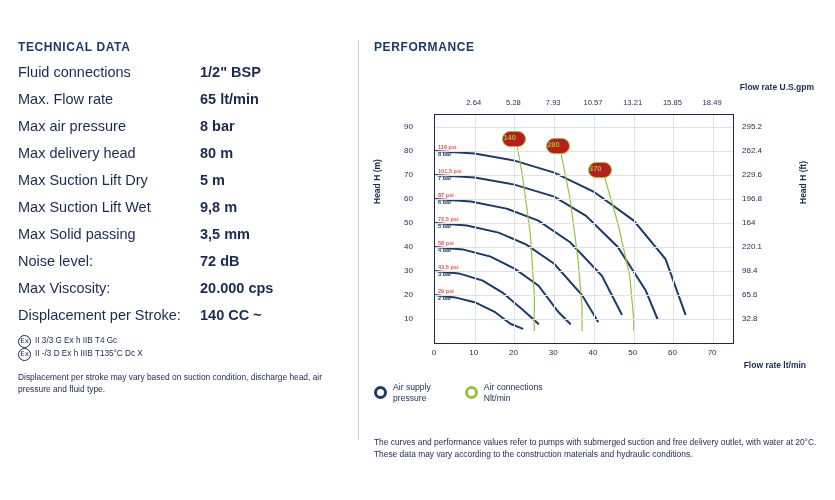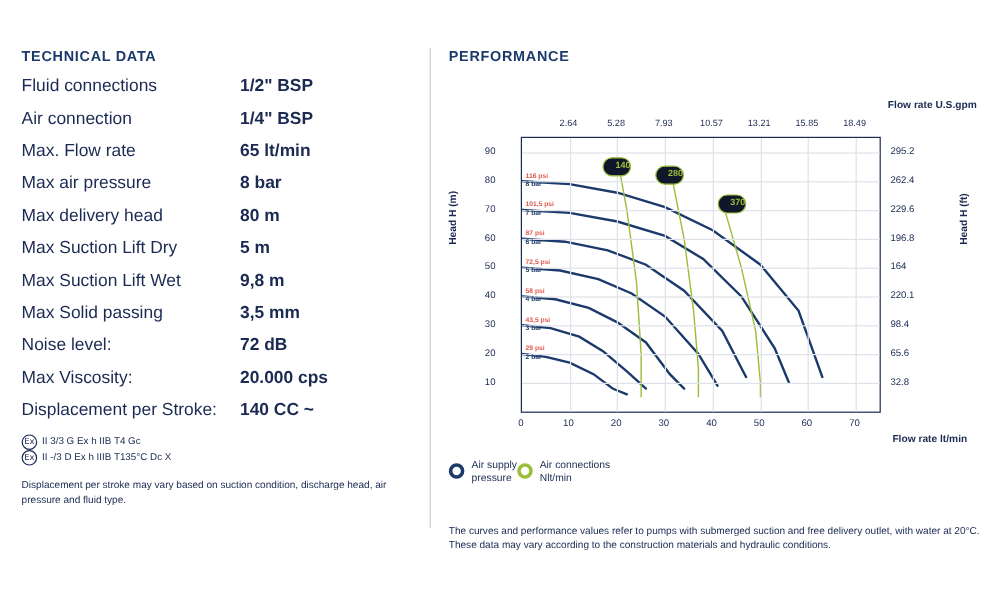--- a/index.html
+++ b/index.html
@@ -79,26 +79,26 @@
   }
 
   .press-label{
     position:absolute;font-size:5.6px;line-height:1.25;white-space:nowrap;
   }
   .press-psi{color:#e2574c;font-weight:bold;}
   .press-bar{color:#1b3a6b;font-weight:bold;}
 
   .bubble{
     position:absolute;width:22px;height:14px;border-radius:8px;
-    border:1.2px solid #9cbf3b;color:#9cbf3b;background:#0f172a;
-    font-size:7.5px;font-weight:bold;line-height:12px;text-align:right;
-  }
-
-  
-  .legend{position:absolute;left:0;top:318px;width:450px;display:flex;font-size:8.6px;}
+    border:1.2px solid #9cbf3b;color:#9cbf3b;background:#b91c1c;
+    font-size:7.5px;font-weight:bold;line-height:12px;text-align:left;
+  }
+
+  
+  .legend{position:absolute;left:0;top:318px;width:450px;display:flex;gap:34px;font-size:8.6px;}
   .legend-item{display:flex;align-items:center;gap:6px;}
   .ring{display:inline-block;width:13px;height:13px;border-radius:50%;box-sizing:border-box;}
   .ring-blue{border:3px solid #1b3a6b;}
   .ring-green{border:3px solid #9cbf3b;}
   .legend-text{line-height:1.25;color:#1b2a52;}
 
   .right-note{
     position:absolute;left:0;top:372px;width:452px;font-size:8.4px;line-height:1.45;color:#1b2a52;
   }
 </style>
@@ -106,24 +106,20 @@
 <body>
 
 <div class="page">
 
   <div class="left">
     <div class="panel-title">TECHNICAL DATA</div>
     <div id="spec-list">
         <div class="spec-row">
           <div class="spec-label">Fluid connections</div>
           <div class="spec-value">1/2" BSP</div>
-        </div>
-        <div class="spec-row">
-          <div class="spec-label">Air connection</div>
-          <div class="spec-value">1/4" BSP</div>
         </div>
         <div class="spec-row">
           <div class="spec-label">Max. Flow rate</div>
           <div class="spec-value">65 lt/min</div>
         </div>
         <div class="spec-row">
           <div class="spec-label">Max air pressure</div>
           <div class="spec-value">8 bar</div>
         </div>
         <div class="spec-row">
@@ -244,21 +240,21 @@
           <div class="press-label" style="left: 64px; top: 104px;"><span class="press-psi">101,5 psi</span><br><span class="press-bar">7 bar</span></div>
           <div class="press-label" style="left: 64px; top: 128px;"><span class="press-psi">87 psi</span><br><span class="press-bar">6 bar</span></div>
           <div class="press-label" style="left: 64px; top: 152px;"><span class="press-psi">72,5 psi</span><br><span class="press-bar">5 bar</span></div>
           <div class="press-label" style="left: 64px; top: 176px;"><span class="press-psi">58 psi</span><br><span class="press-bar">4 bar</span></div>
           <div class="press-label" style="left: 64px; top: 200px;"><span class="press-psi">43,5 psi</span><br><span class="press-bar">3 bar</span></div>
           <div class="press-label" style="left: 64px; top: 224px;"><span class="press-psi">29 psi</span><br><span class="press-bar">2 bar</span></div>
         </div>
       <div id="bubbles">
           <div class="bubble" style="left: 128.467px; top: 67px;">140</div>
           <div class="bubble" style="left: 172.173px; top: 74.2px;">280</div>
-          <div class="bubble" style="left: 224px; top: 98.2px;">370</div>
+          <div class="bubble" style="left: 214px; top: 98.2px;">370</div>
         </div>
 
       <div class="legend">
         <div class="legend-item">
           <span class="ring ring-blue"></span>
           <span class="legend-text">
             <span>Air supply</span><br>
             <span>pressure</span>
           </span>
         </div>

